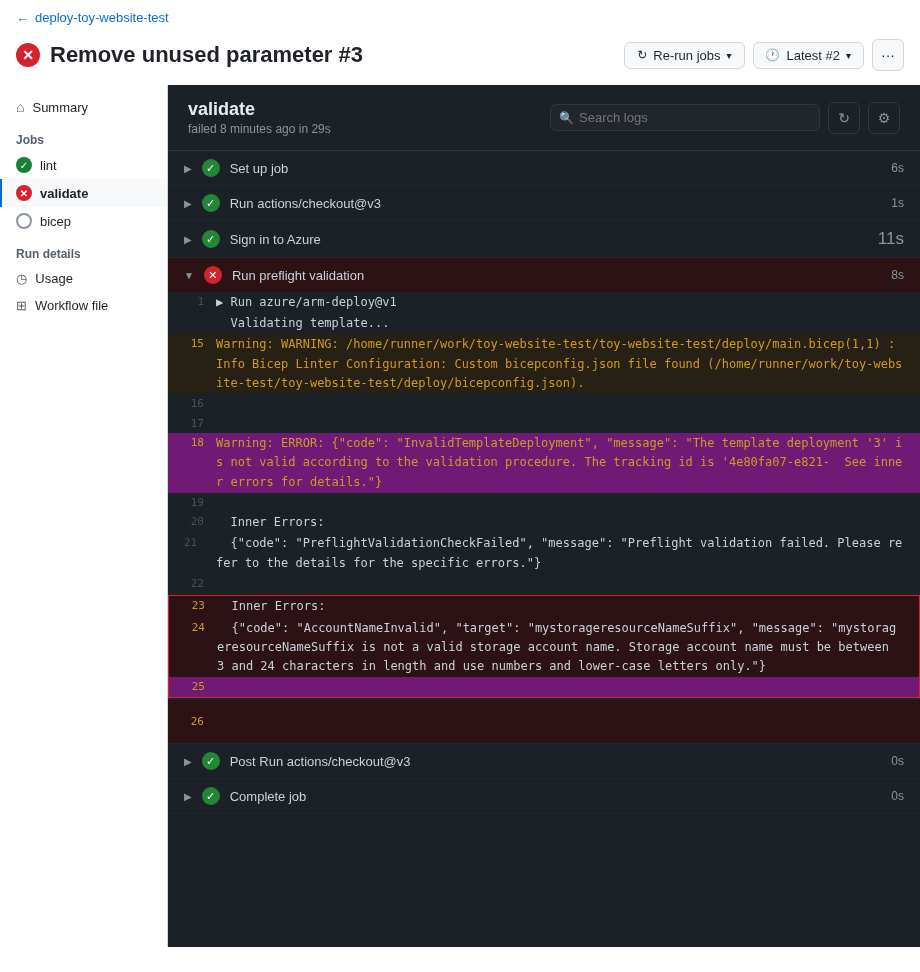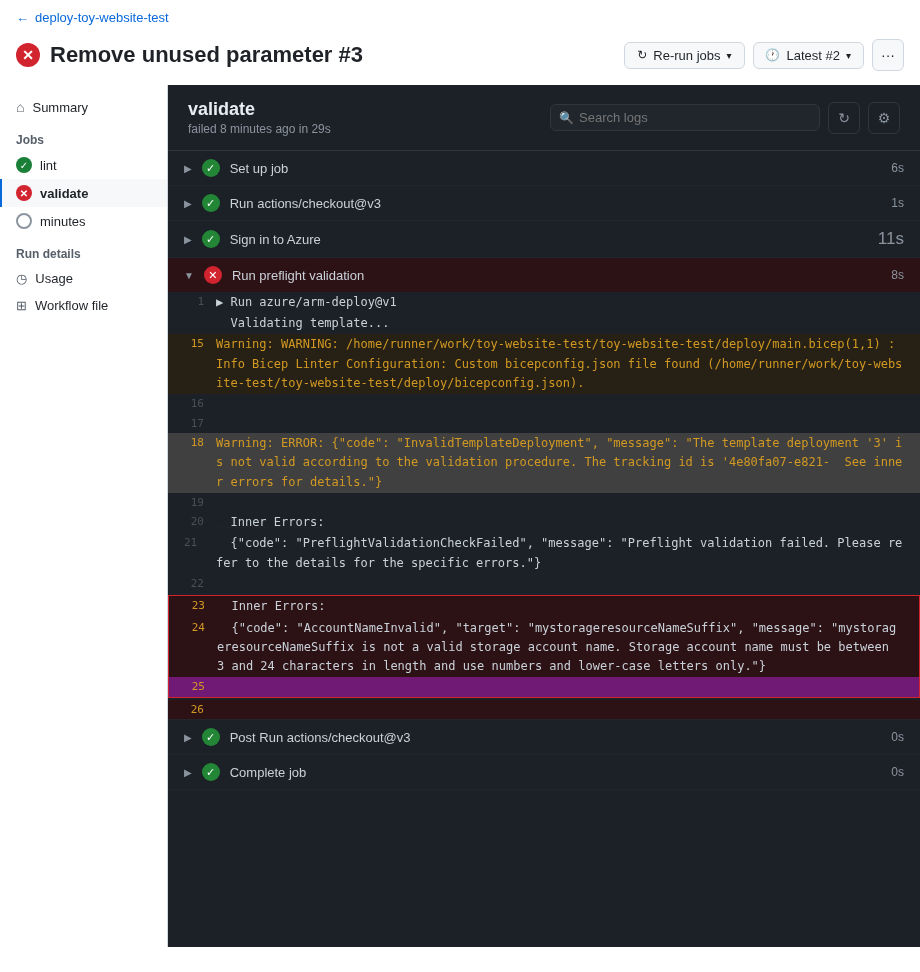--- a/index.html
+++ b/index.html
@@ -49,21 +49,21 @@
       <span>lint</span>
     </a>
 
     <a href="#" style="display: flex; align-items: center; gap: 8px; padding: 6px 14px; font-size: 13px; color: #1f2328; text-decoration: none; border-left: 2px solid #0969da; font-weight: 600; background: #f6f8fa;">
       <div style="width: 16px; height: 16px; background: #d1242f; border-radius: 50%; display: flex; align-items: center; justify-content: center; color: white; font-size: 10px; flex-shrink: 0;">✕</div>
       <span>validate</span>
     </a>
 
     <a href="#" style="display: flex; align-items: center; gap: 8px; padding: 6px 16px; font-size: 13px; color: #1f2328; text-decoration: none;">
       <div style="width: 16px; height: 16px; border: 2px solid #8c959f; border-radius: 50%; flex-shrink: 0;"></div>
-      <span>minutes</span>
+      <span>bicep</span>
     </a>
 
     <div style="font-size: 12px; font-weight: 600; color: #57606a; padding: 12px 16px 4px;">Run details</div>
 
     <a href="#" style="display: flex; align-items: center; gap: 8px; padding: 6px 16px; font-size: 13px; color: #1f2328; text-decoration: none;">
       <span style="font-size: 13px; color: #57606a;">◷</span>
       <span>Usage</span>
     </a>
 
     <a href="#" style="display: flex; align-items: center; gap: 8px; padding: 6px 16px; font-size: 13px; color: #1f2328; text-decoration: none;">
@@ -146,21 +146,21 @@
           <div style="display: flex; padding: 1px 0; line-height: 1.6;">
             <span style="color: #484f58; min-width: 48px; padding: 0 12px 0 16px; text-align: right; flex-shrink: 0; font-size: 11px;">16</span>
             <span style="color: #c9d1d9; padding-right: 16px; flex: 1;"></span>
           </div>
 
           <div style="display: flex; padding: 1px 0; line-height: 1.6;">
             <span style="color: #484f58; min-width: 48px; padding: 0 12px 0 16px; text-align: right; flex-shrink: 0; font-size: 11px;">17</span>
             <span style="color: #c9d1d9; padding-right: 16px; flex: 1;"></span>
           </div>
 
-          <div style="display: flex; padding: 1px 0; line-height: 1.6; background: #404040;">
+          <div style="display: flex; padding: 1px 0; line-height: 1.6; background: #701a75;">
             <span style="color: #d29922; min-width: 48px; padding: 0 12px 0 16px; text-align: right; flex-shrink: 0; font-size: 11px;">18</span>
             <span style="color: #d29922; padding-right: 16px; flex: 1; white-space: pre-wrap; word-break: break-all;">Warning: ERROR: {"code": "InvalidTemplateDeployment", "message": "The template deployment '3' is not valid according to the validation procedure. The tracking id is '4e80fa07-e821-  See inner errors for details."}</span>
           </div>
 
           <div style="display: flex; padding: 1px 0; line-height: 1.6;">
             <span style="color: #484f58; min-width: 48px; padding: 0 12px 0 16px; text-align: right; flex-shrink: 0; font-size: 11px;">19</span>
             <span style="color: #c9d1d9; padding-right: 16px; flex: 1;"></span>
           </div>
 
           <div style="display: flex; padding: 1px 0; line-height: 1.6; text-decoration: underline;">
@@ -189,21 +189,21 @@
               <span style="color: #d29922; min-width: 48px; padding: 0 12px 0 16px; text-align: right; flex-shrink: 0; font-size: 11px;">24</span>
               <span style="color: #c9d1d9; padding-right: 16px; flex: 1; white-space: pre-wrap; word-break: break-all;">  {"code": "AccountNameInvalid", "target": "mystorageresourceNameSuffix", "message": "mystorageresourceNameSuffix is not a valid storage account name. Storage account name must be between 3 and 24 characters in length and use numbers and lower-case letters only."}</span>
             </div>
 
             <div style="display: flex; padding: 1px 0; line-height: 1.6; background: #701a75;">
               <span style="color: #d29922; min-width: 48px; padding: 0 12px 0 16px; text-align: right; flex-shrink: 0; font-size: 11px;">25</span>
               <span style="color: #c9d1d9; padding-right: 16px; flex: 1;"></span>
             </div>
           </div>
 
-          <div style="display: flex; padding: 1px 0; line-height: 1.6; background: #2d1215;">
+          <div style="display: flex; padding: 13px 0; line-height: 1.6; background: #2d1215;">
             <span style="color: #d29922; min-width: 48px; padding: 0 12px 0 16px; text-align: right; flex-shrink: 0; font-size: 11px;">26</span>
           </div>
 
         </div>
       </div>
 
       <div style="border-bottom: 1px solid #21262d;">
         <div style="display: flex; align-items: center; padding: 8px 16px; cursor: pointer; gap: 10px; color: #c9d1d9; font-size: 13px;">
           <span style="color: #8b949e; font-size: 10px;">▶</span>
           <div style="width: 18px; height: 18px; background: #238636; border-radius: 50%; display: flex; align-items: center; justify-content: center; color: white; font-size: 11px; flex-shrink: 0;">✓</div>

